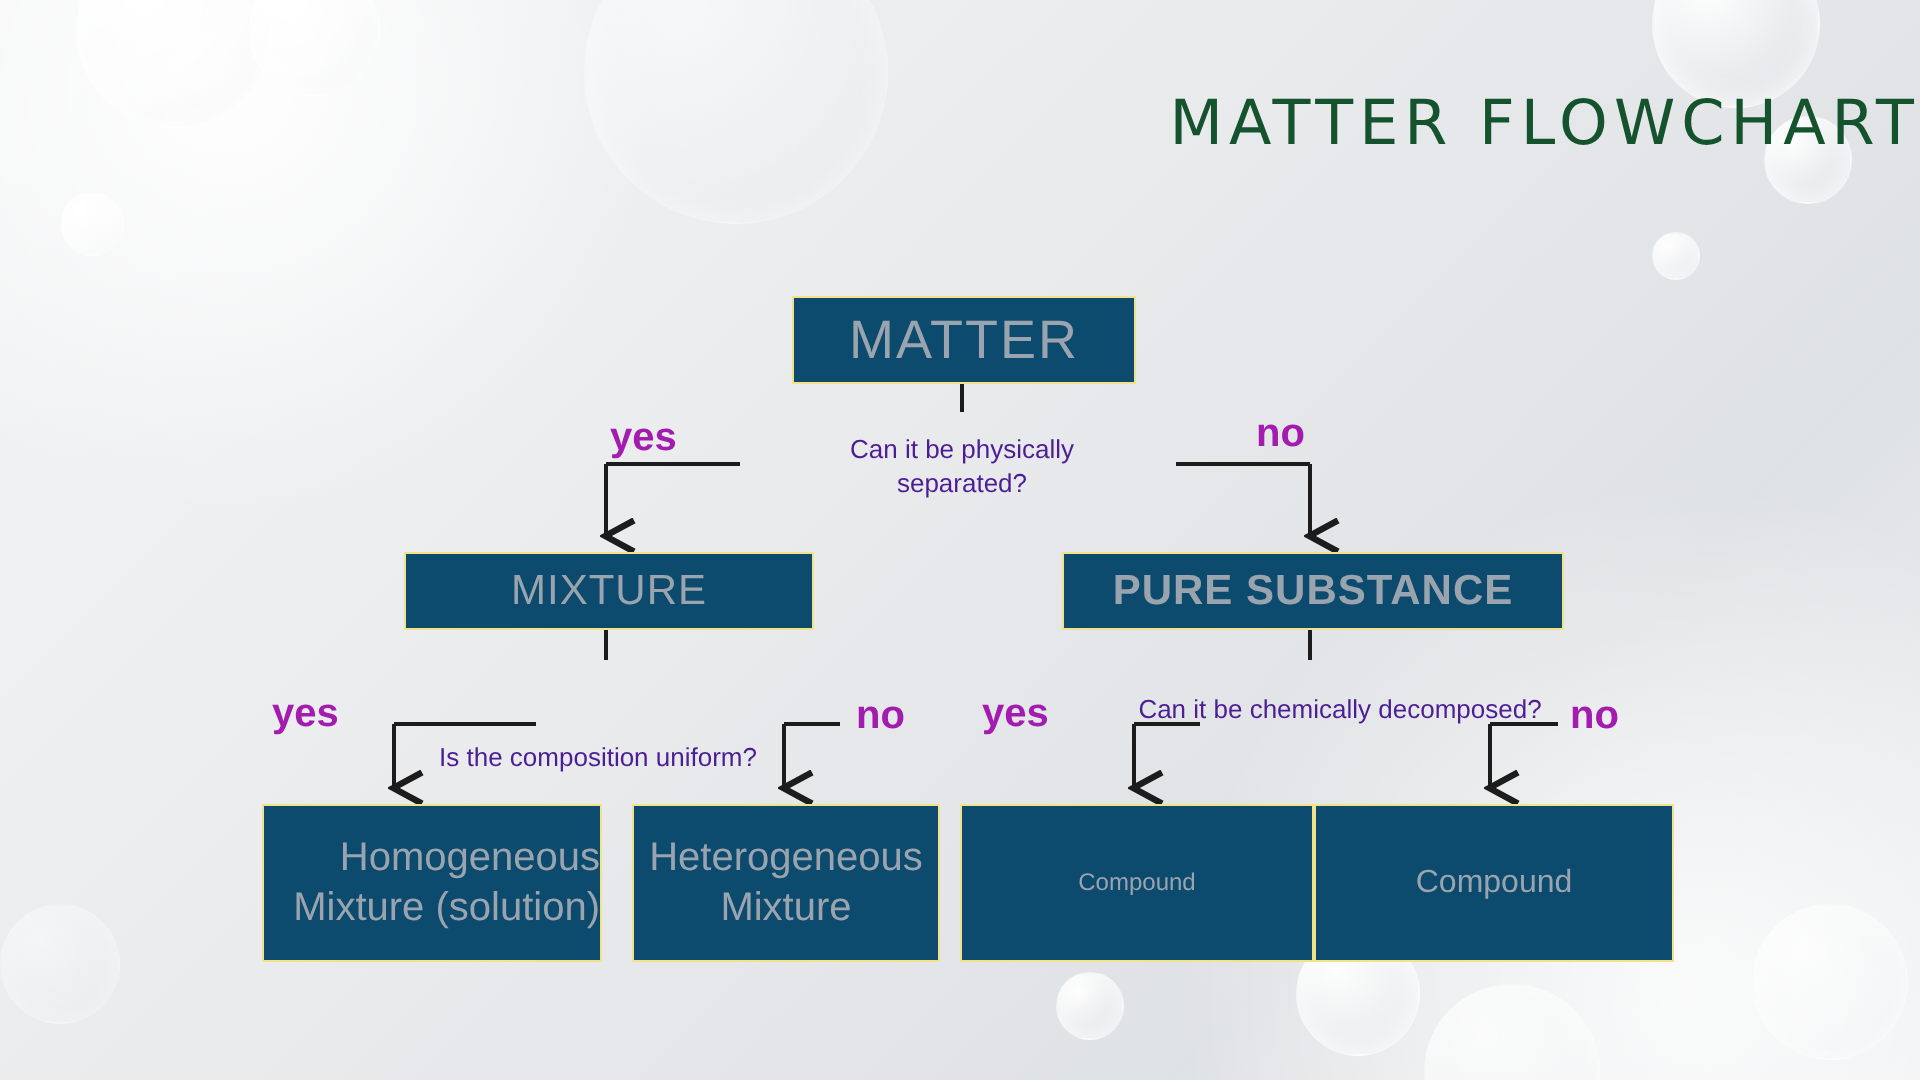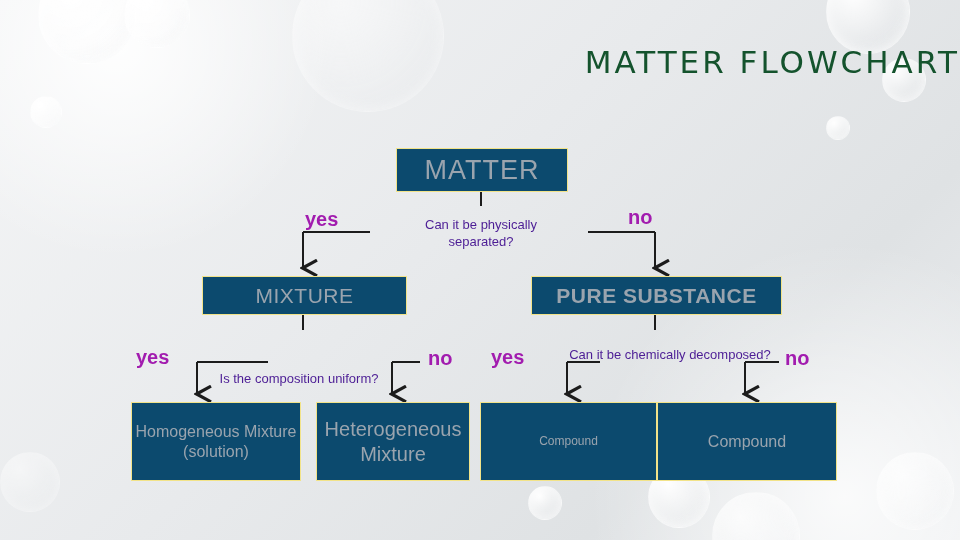--- a/index.html
+++ b/index.html
@@ -32,21 +32,21 @@
     background:#0c4a6e;
     border:1px solid #f2e389;
     color:#9aa4ae;
     display:flex;align-items:center;justify-content:center;
     text-align:center;
     line-height:1.22;
   }
   #box-matter{left:396px;top:148px;width:170px;height:42px;font-size:27px;letter-spacing:1px;}
   #box-mixture{left:202px;top:276px;width:203px;height:37px;font-size:21px;letter-spacing:.5px;}
   #box-pure{left:531px;top:276px;width:249px;height:37px;font-size:21px;letter-spacing:.5px;font-weight:bold;}
-  #box-homog{left:131px;top:402px;width:168px;height:77px;font-size:16px;}
+  #box-homog{left:131px;top:402px;width:168px;height:77px;font-size:20px;text-align:right;}
   #box-heterog{left:316px;top:402px;width:152px;height:77px;font-size:20px;text-align:center;}
   #box-compound{left:480px;top:402px;width:175px;height:77px;font-size:12px;}
   #box-element{left:657px;top:402px;width:178px;height:77px;font-size:16px;}
 
   
   .q{position:absolute;text-align:center;color:#4c1d95;font-size:13px;line-height:1.3;font-weight:400;}
   #q1{left:391px;top:217px;width:180px;}
   #q2{left:194px;top:347px;width:210px;margin-top:24px;}
   #q3{left:560px;top:347px;width:220px;text-align:center;}
 

